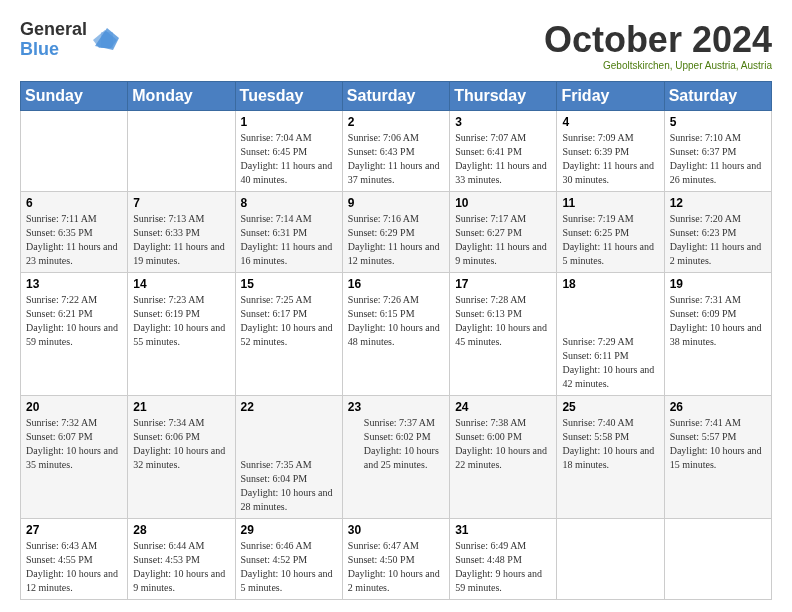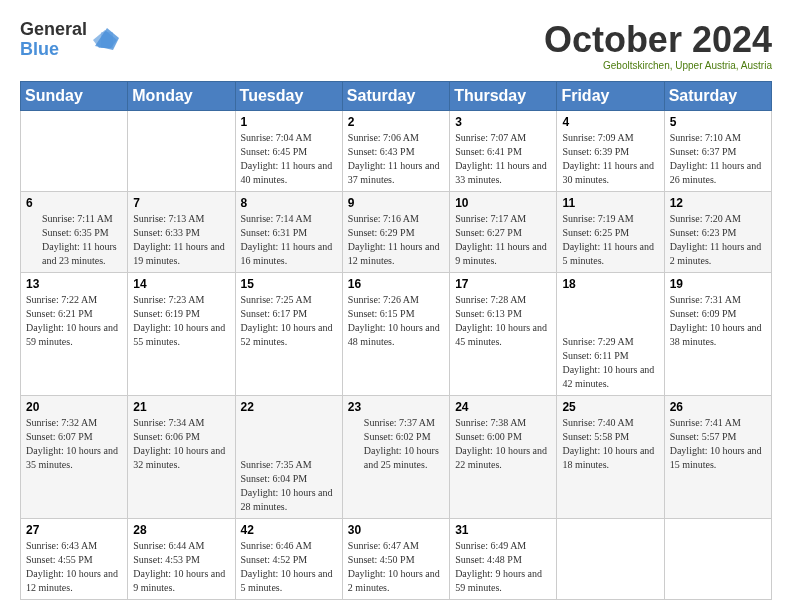--- a/index.html
+++ b/index.html
@@ -152,21 +152,21 @@
         <td>
           <span class="day-number">5</span>
           <div class="day-info" style="white-space: pre-line;">Sunrise: 7:10 AM
 Sunset: 6:37 PM
 Daylight: 11 hours and 26 minutes.</div>
         </td>
       </tr>
       <tr>
         <td>
           <span class="day-number">6</span>
-          <div class="day-info" style="white-space: pre-line; margin-left: 16px;">Sunrise: 7:11 AM
+          <div class="day-info" style="white-space: pre-line;">Sunrise: 7:11 AM
 Sunset: 6:35 PM
 Daylight: 11 hours and 23 minutes.</div>
         </td>
         <td>
           <span class="day-number">7</span>
           <div class="day-info" style="white-space: pre-line;">Sunrise: 7:13 AM
 Sunset: 6:33 PM
 Daylight: 11 hours and 19 minutes.</div>
         </td>
         <td>
@@ -295,21 +295,21 @@
 Sunset: 4:55 PM
 Daylight: 10 hours and 12 minutes.</div>
         </td>
         <td>
           <span class="day-number">28</span>
           <div class="day-info" style="white-space: pre-line;">Sunrise: 6:44 AM
 Sunset: 4:53 PM
 Daylight: 10 hours and 9 minutes.</div>
         </td>
         <td>
-          <span class="day-number">42</span>
+          <span class="day-number">29</span>
           <div class="day-info" style="white-space: pre-line;">Sunrise: 6:46 AM
 Sunset: 4:52 PM
 Daylight: 10 hours and 5 minutes.</div>
         </td>
         <td>
           <span class="day-number">30</span>
           <div class="day-info" style="white-space: pre-line;">Sunrise: 6:47 AM
 Sunset: 4:50 PM
 Daylight: 10 hours and 2 minutes.</div>
         </td>

